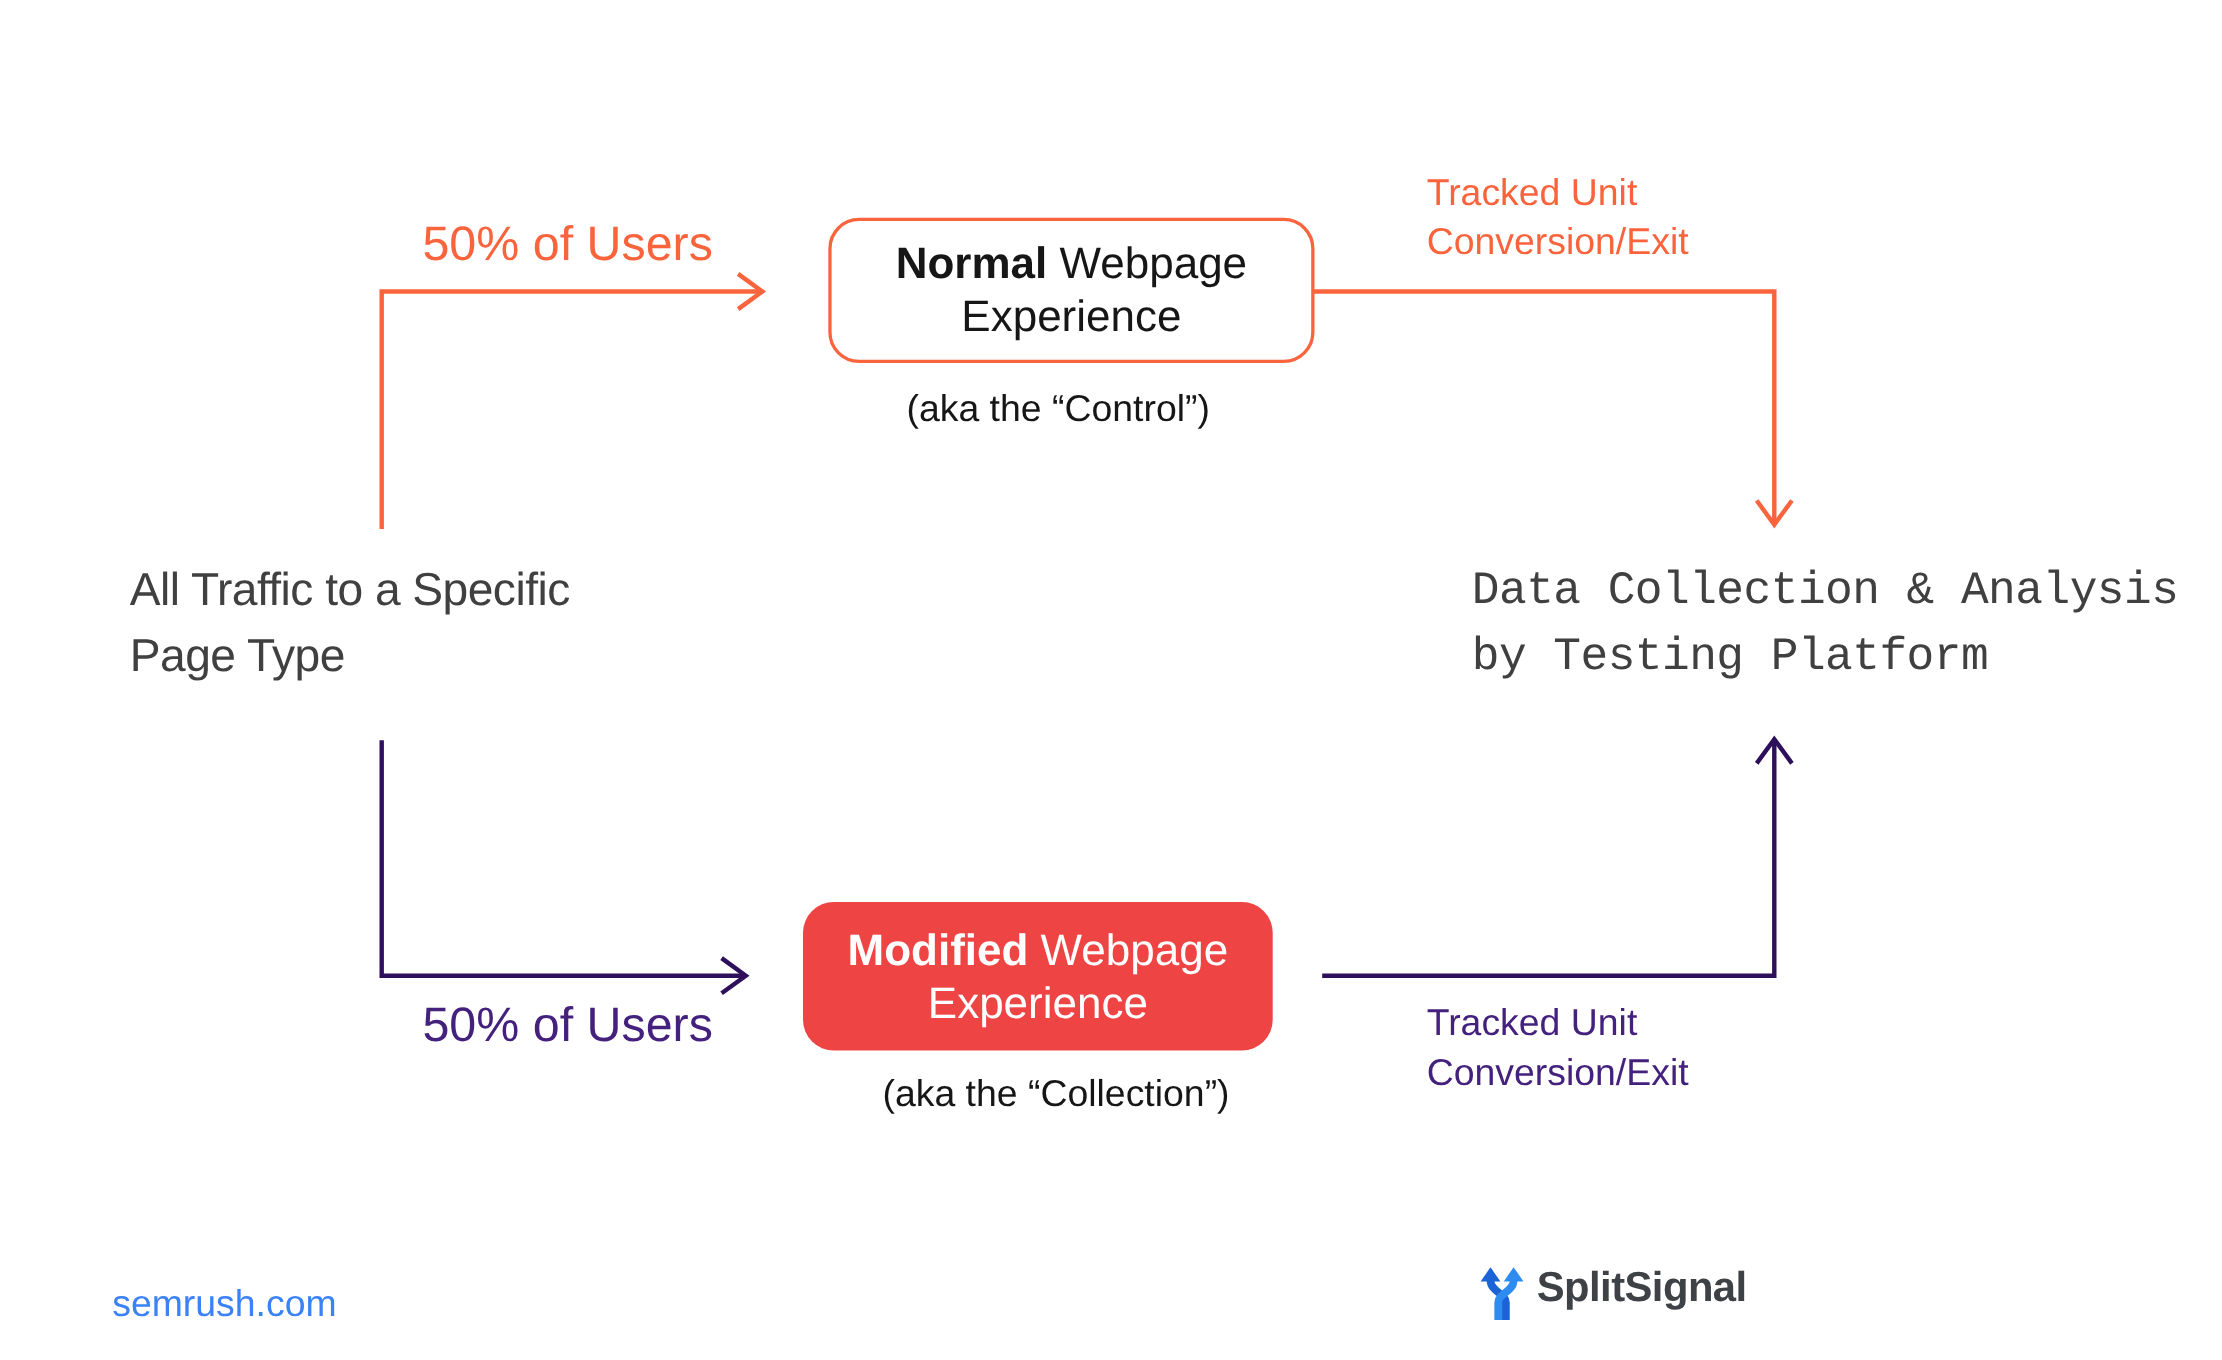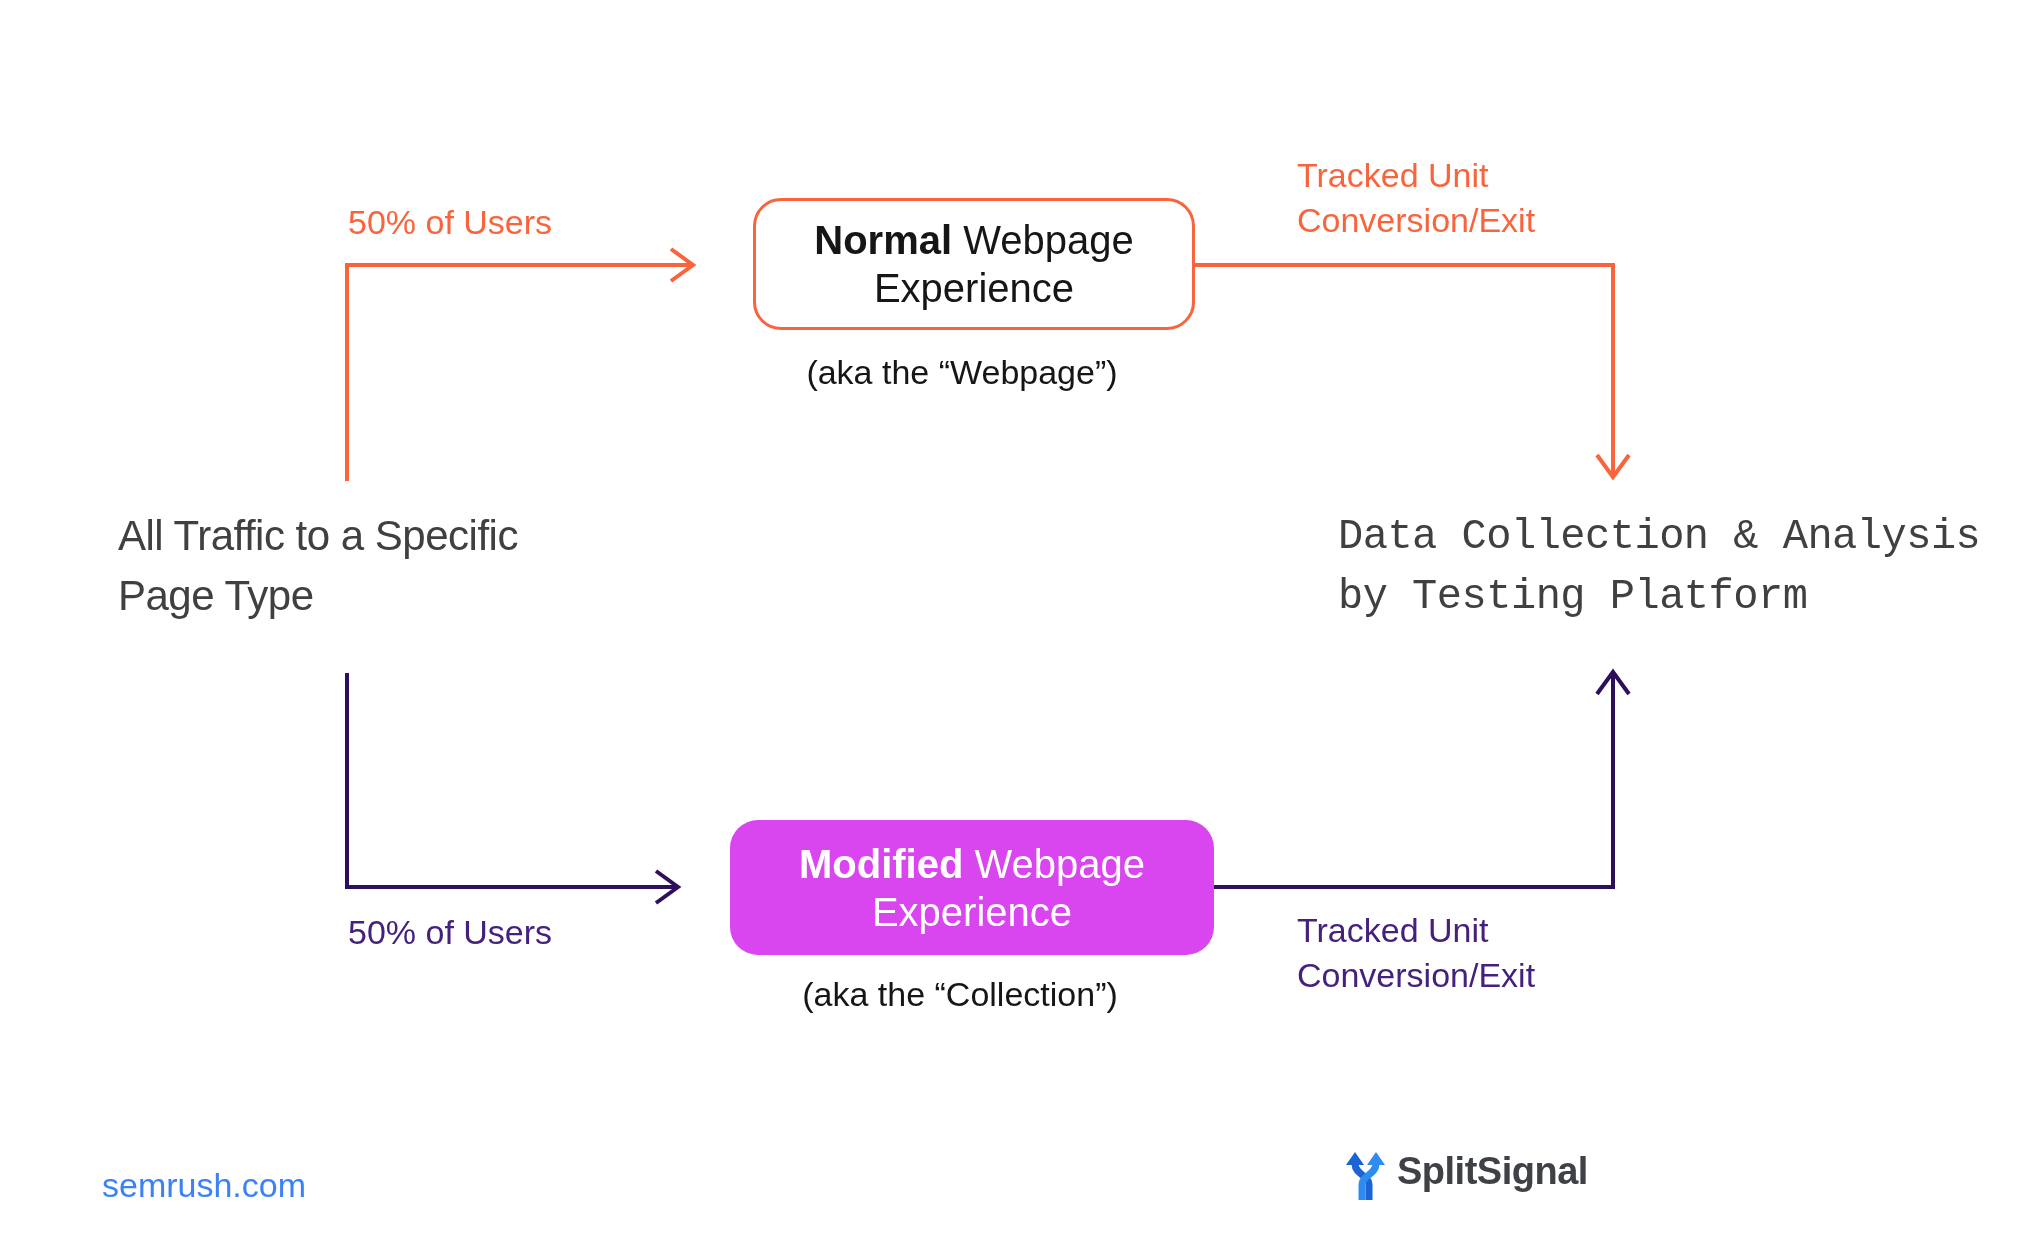--- a/index.html
+++ b/index.html
@@ -14,21 +14,21 @@
   .arrows path{fill:none;stroke-width:4px;}
   .o-stroke{stroke:#F9643D;}
   .p-stroke{stroke:#2D0F5B;}
 
   .big-text{
     position:absolute;
     font-size:42px;line-height:60px;letter-spacing:-0.5px;
     color:#404040;white-space:nowrap;margin-left:10px;
   }
   .share-label{
-    position:absolute;font-size:34px;line-height:36px;white-space:nowrap;
+    position:absolute;font-size:44px;line-height:36px;white-space:nowrap;margin-left:36px;
   }
   .share-orange{color:#F9643D;}
   .share-purple{color:#45217E;}
   .tracked-label{
     position:absolute;width:290px;
     font-size:34px;line-height:45px;
   }
   .tracked-orange{color:#F9643D;}
   .tracked-purple{color:#45217E;}
 
@@ -39,22 +39,22 @@
     font-size:40px;line-height:48px;
     border-radius:28px;
     padding:0 30px;box-sizing:border-box;margin-left:12px;
   }
   .node-box .bold-word{font-weight:bold;}
   #normal-box{
     left:741px;top:198px;width:442px;height:132px;
     background:#ffffff;border:3px solid #F9643D;color:#161616;
   }
   #modified-box{
-    left:718px;top:820px;width:484px;height:135px;
-    background:#d946ef;color:#ffffff;
+    left:718px;top:820px;width:427px;height:135px;
+    background:#ef4444;color:#ffffff;
   }
   .caption{
     position:absolute;text-align:center;
     font-size:34px;line-height:40px;color:#161616;
   }
   #control-caption{left:741px;top:352px;width:442px;}
   #variation-caption{left:718px;top:974px;width:484px;}
 
   #source-text{left:108px;top:506px;}
   #sink-text{left:1328px;top:507px;font-family:Liberation Mono, monospace;}
@@ -112,21 +112,21 @@
   <div class="share-label share-orange" id="share-top">50% of Users</div>
 
   <div class="share-label share-purple" id="share-bottom">50% of Users</div>
 
   <div class="node-box" id="normal-box">
     <div>
       <span class="bold-word">Normal</span>
       <span>Webpage Experience</span>
     </div>
   </div>
-  <div class="caption" id="control-caption">(aka the “Webpage”)</div>
+  <div class="caption" id="control-caption">(aka the “Control”)</div>
 
   <div class="node-box" id="modified-box">
     <div>
       <span class="bold-word">Modified</span>
       <span>Webpage Experience</span>
     </div>
   </div>
   <div class="caption" id="variation-caption">(aka the “Collection”)</div>
 
   <div class="tracked-label tracked-orange" id="tracked-top">Tracked Unit Conversion/Exit</div>

